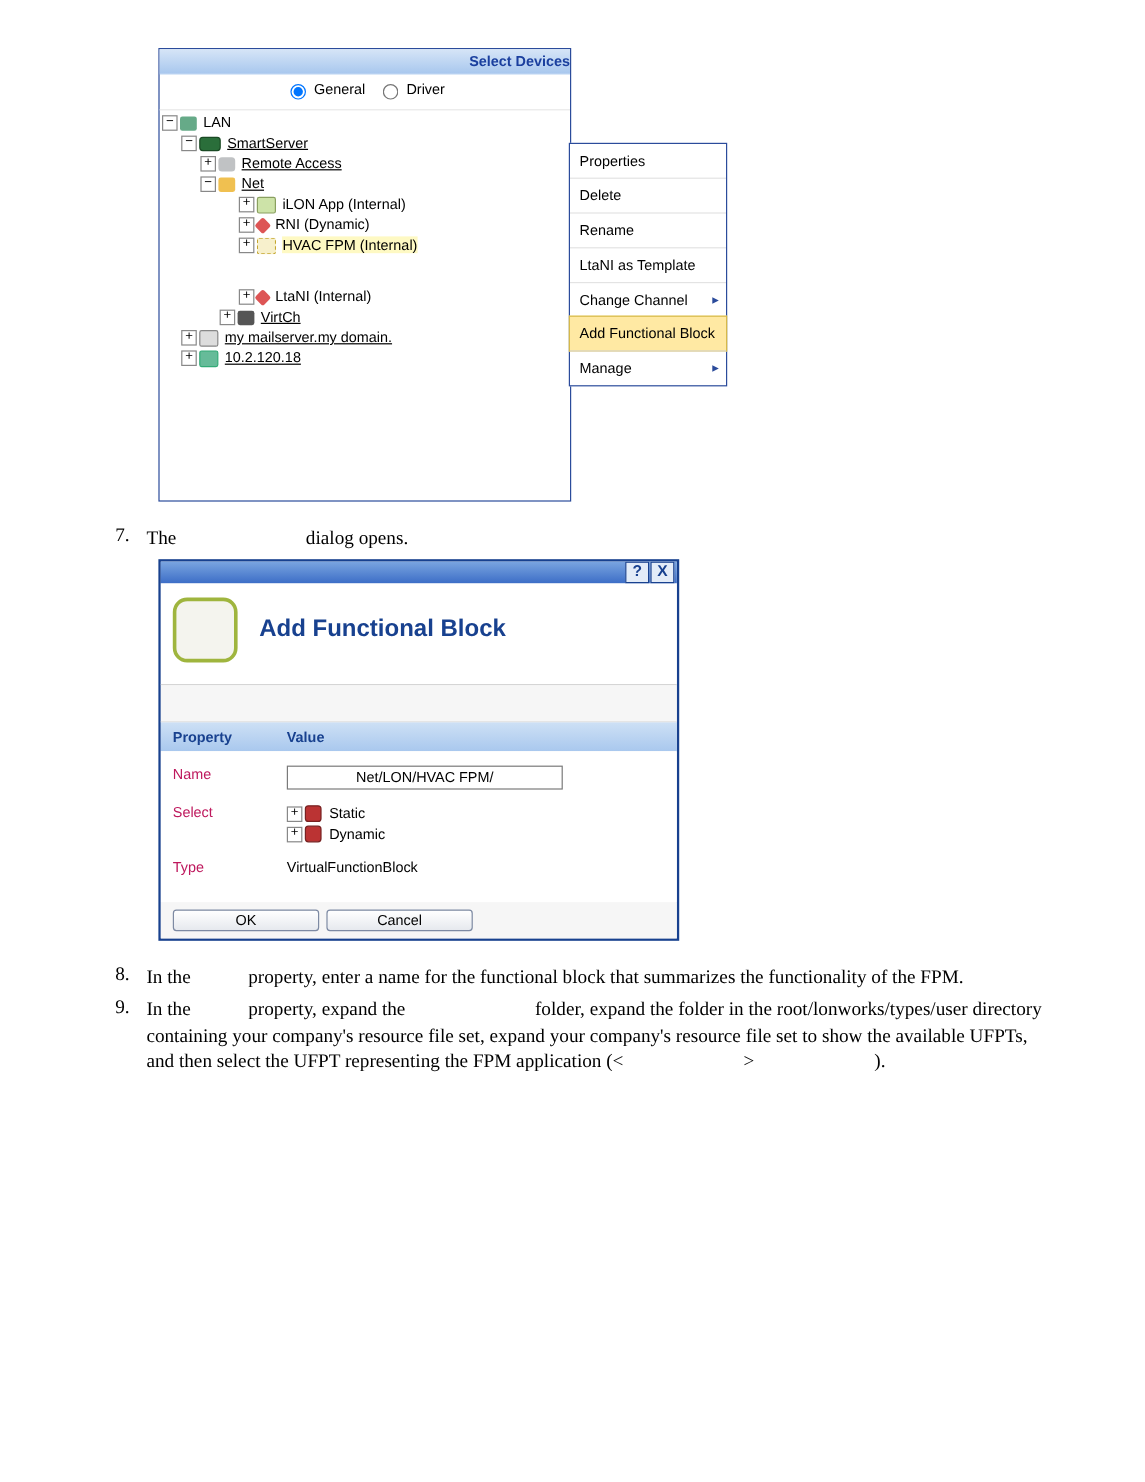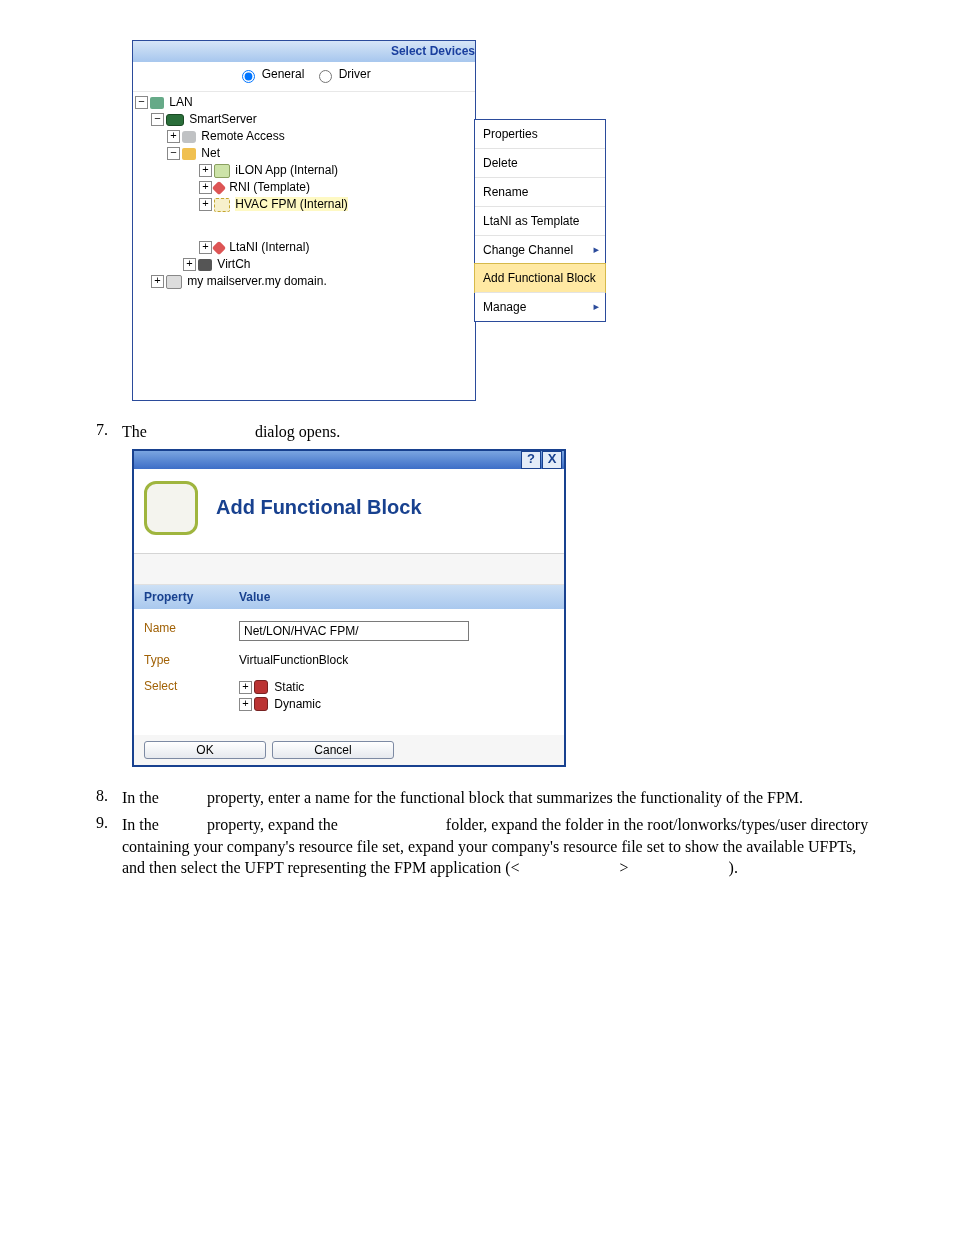--- a/index.html
+++ b/index.html
@@ -42,20 +42,21 @@
   .tree-body {
     padding: 2px 2px 110px 2px;
     line-height: 17px;
     position: relative;
   }
   .tree-line {
     white-space: nowrap;
   }
   .tree-line a {
     color: #000;
+    text-decoration: underline;
   }
   .expander {
     display: inline-block;
     width: 11px; height: 11px;
     border: 1px solid #888;
     background: #fff;
     text-align: center;
     line-height: 9px;
     font-size: 11px;
     vertical-align: middle;
@@ -181,29 +182,30 @@
     background: #fff;
     padding: 6px 10px 16px 10px;
   }
   .dlg-row {
     display: flex;
     align-items: flex-start;
     padding: 6px 0;
   }
   .dlg-row .lbl {
     width: 95px;
-    color: #a16207;
+    color: #be185d;
   }
   .dlg-input {
     width: 220px;
     border: 1px solid #7a7a7a;
     padding: 2px 4px;
     font-family: Tahoma, Arial, sans-serif;
     font-size: 12px;
     background: #fff;
+    text-align: center;
   }
   .sel-item {
     line-height: 17px;
   }
   .sel-icon {
     display: inline-block;
     width: 12px; height: 12px;
     background: #b33;
     border: 1px solid #722;
     border-radius: 3px;
@@ -254,25 +256,26 @@
       <label><input type="radio" checked="" style=""> <span>General</span></label>
       &nbsp;
       <label><input type="radio" style=""> <span>Driver</span></label>
     </div>
     <div class="tree-body">
       <div class="tree-line"><span class="expander">−</span><span class="ticon ic-lan"></span> <span>LAN</span></div>
       <div class="tree-line" style="padding-left:16px;"><span class="expander">−</span><span class="ticon ic-ss"></span> <a>SmartServer</a></div>
       <div class="tree-line" style="padding-left:32px;"><span class="expander">+</span><span class="ticon ic-ra"></span> <a>Remote Access</a></div>
       <div class="tree-line" style="padding-left:32px;"><span class="expander">−</span><span class="ticon ic-net"></span> <a>Net</a></div>
       <div class="tree-line" style="padding-left:64px;"><span class="expander">+</span><span class="ticon ic-dev"></span> <span>iLON App (Internal)</span></div>
-      <div class="tree-line" style="padding-left:64px;"><span class="expander">+</span><span class="ticon ic-dia"></span> <span>RNI (Template)</span></div>
+      <div class="tree-line" style="padding-left:64px;"><span class="expander">+</span><span class="ticon ic-dia"></span> <span>RNI (Dynamic)</span></div>
       <div class="tree-line" style="padding-left:64px;"><span class="expander">+</span><span class="ticon ic-sel"></span> <span class="selected-node">HVAC FPM (Internal)</span></div>
       <div class="tree-line" style="padding-left:64px;margin-top:26px;"><span class="expander">+</span><span class="ticon ic-dia"></span> <span>LtaNI (Internal)</span></div>
       <div class="tree-line" style="padding-left:48px;"><span class="expander">+</span><span class="ticon ic-vir"></span> <a>VirtCh</a></div>
       <div class="tree-line" style="padding-left:16px;"><span class="expander">+</span><span class="ticon ic-mail"></span> <a>my mailserver.my domain.</a></div>
+      <div class="tree-line" style="padding-left:16px;"><span class="expander">+</span><span class="ticon ic-host"></span> <a>10.2.120.18</a></div>
     </div>
   </div><div class="context-menu">
     <div class="ctx-item">Properties</div>
     <div class="ctx-item">Delete</div>
     <div class="ctx-item">Rename</div>
     <div class="ctx-item">LtaNI as Template</div>
     <div class="ctx-item ctx-sub">Change Channel</div>
     <div class="ctx-item ctx-highlight">Add Functional Block</div>
     <div class="ctx-item ctx-sub">Manage</div>
   </div>
@@ -300,30 +303,30 @@
   <div class="dlg-subhead">
     <div class="c1">Property</div>
     <div>Value</div>
   </div>
   <div class="dlg-body">
     <div class="dlg-row">
       <div class="lbl">Name</div>
       <input class="dlg-input" value="Net/LON/HVAC FPM/" style="">
     </div>
     <div class="dlg-row">
-      <div class="lbl">Type</div>
-      <div>VirtualFunctionBlock</div>
-    </div>
-    <div class="dlg-row">
       <div class="lbl">Select</div>
       <div>
         <div class="sel-item"><span class="expander">+</span><span class="sel-icon"></span> <span>Static</span></div>
         <div class="sel-item"><span class="expander">+</span><span class="sel-icon"></span> <span>Dynamic</span></div>
       </div>
     </div>
+    <div class="dlg-row">
+      <div class="lbl">Type</div>
+      <div>VirtualFunctionBlock</div>
+    </div>
   </div>
   <div class="dlg-footer">
     <div class="dlg-btn">OK</div>
     <div class="dlg-btn">Cancel</div>
   </div>
 </div>
 
 <div class="step">
   <div class="num">8.</div>
   <div class="body">

